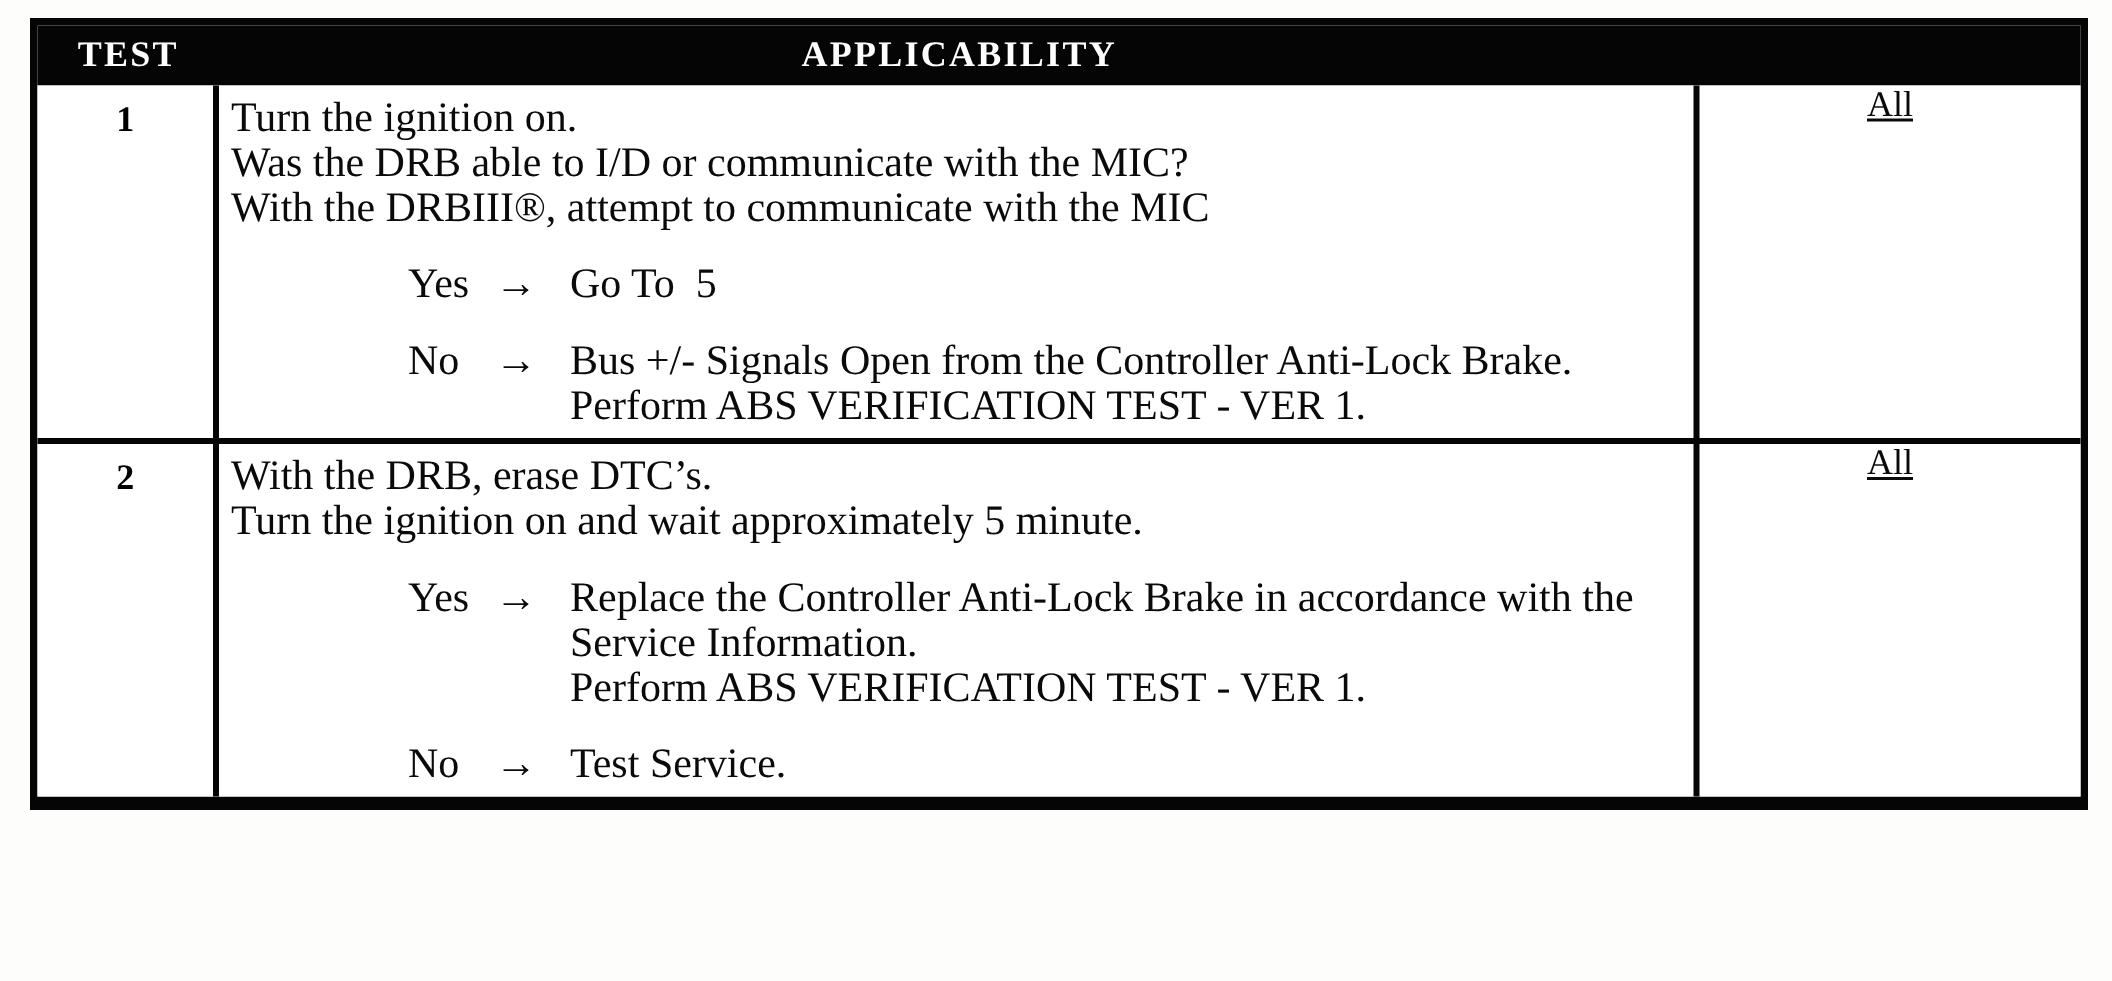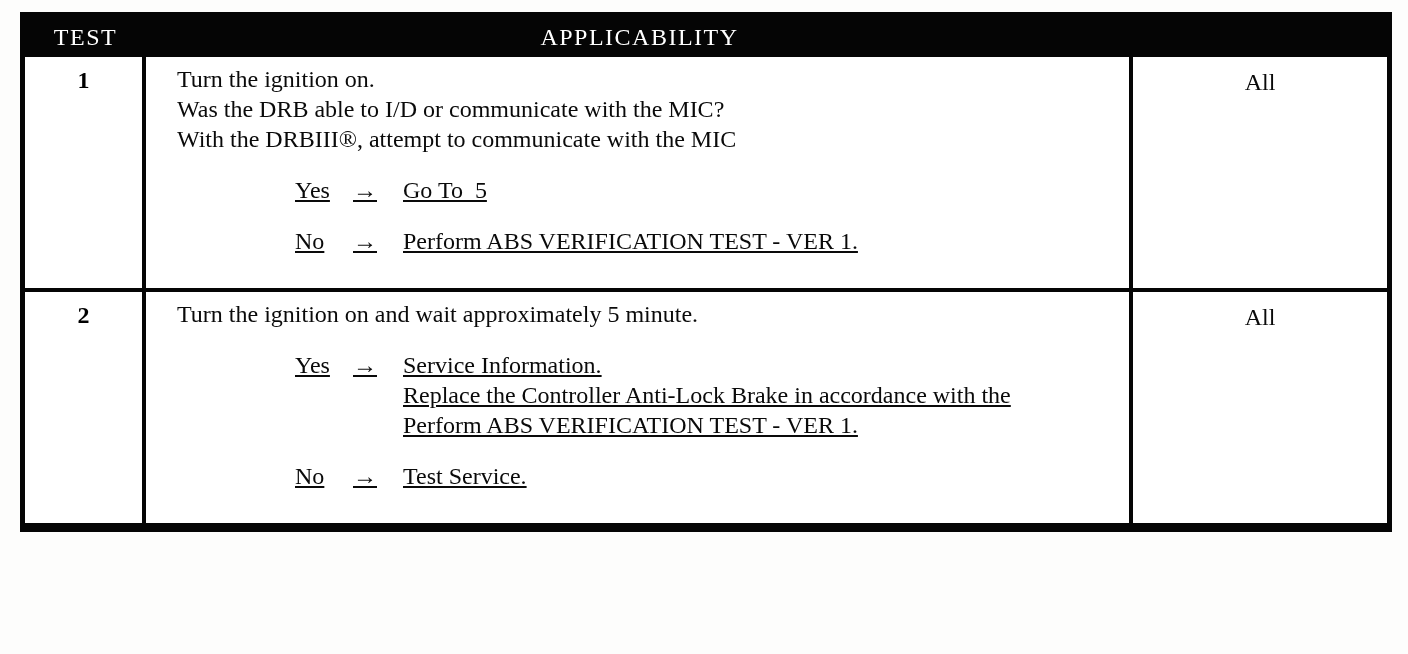--- a/index.html
+++ b/index.html
@@ -28,21 +28,21 @@
   .thead {
     display: grid;
     grid-template-columns: 121px 987px 1fr;
     background: #050505;
     color: #ffffff;
     height: 40px;
     align-items: center;
   }
   .th {
     text-align: center;
-    font-weight: normal;
+    font-weight: bold;
     font-size: 24px;
     letter-spacing: 1.5px;
   }
   .trow {
     display: grid;
     grid-template-columns: 121px 987px 1fr;
     border-top: 4px solid #050505;
     background: #ffffff;
   }
   .trow:first-child { border-top: none; }
@@ -51,38 +51,36 @@
     border-right: 4px solid #050505;
     text-align: center;
     padding-top: 10px;
   }
   .testnum {
     font-size: 24px;
     font-weight: bold;
   }
   .action-cell {
     border-right: 4px solid #050505;
-    padding: 7px 8px 32px 8px;
-    font-size: 24px;
+    padding: 7px 8px 6px 8px;
+    font-size: 28px;
     line-height: 30px;
     color: #0a0a0a;
-    margin-left: 23px;
   }
   .appl-cell {
     text-align: center;
-    padding-top: 12px;
     font-size: 24px;
     color: #0a0a0a;
+    text-decoration: underline;
   }
   .line { white-space: pre-wrap; }
   .branch {
     display: grid;
     grid-template-columns: 56px 52px 1fr;
     margin: 21px 0 0 118px;
-    text-decoration: underline;
   }
   .blabel { white-space: pre; }
   .barrow {
     text-align: left;
     padding-left: 2px;
   }
   .blines { min-width: 0; }
 </style>
 </head>
 <body>
@@ -110,45 +108,47 @@
     <span class="barrow">→</span>
     <div class="blines">
                   <div class="line">Go To  5</div>
                 </div>
   </div>
 
   <div class="branch">
     <span class="blabel">No</span>
     <span class="barrow">→</span>
     <div class="blines">
+                  <div class="line">Bus +/- Signals Open from the Controller Anti-Lock Brake.</div>
                   <div class="line">Perform ABS VERIFICATION TEST - VER 1.</div>
                 </div>
   </div>
 </div>
     </div>
     <div class="td appl-cell">
       <span>All</span>
     </div>
   </div>
 
   <div class="trow">
     <div class="td col-test-cell">
       <span class="testnum">2</span>
     </div>
     <div class="td action-cell">
       <div class="intro">
+              <div class="line">With the DRB, erase DTC’s.</div>
               <div class="line">Turn the ignition on and wait approximately 5 minute.</div>
             </div>
       <div class="branches">
   <div class="branch">
     <span class="blabel">Yes</span>
     <span class="barrow">→</span>
     <div class="blines">
+                  <div class="line">Replace the Controller Anti-Lock Brake in accordance with the</div>
                   <div class="line">Service Information.</div>
-                  <div class="line">Replace the Controller Anti-Lock Brake in accordance with the</div>
                   <div class="line">Perform ABS VERIFICATION TEST - VER 1.</div>
                 </div>
   </div>
 
   <div class="branch">
     <span class="blabel">No</span>
     <span class="barrow">→</span>
     <div class="blines">
                   <div class="line">Test Service.</div>
                 </div>

